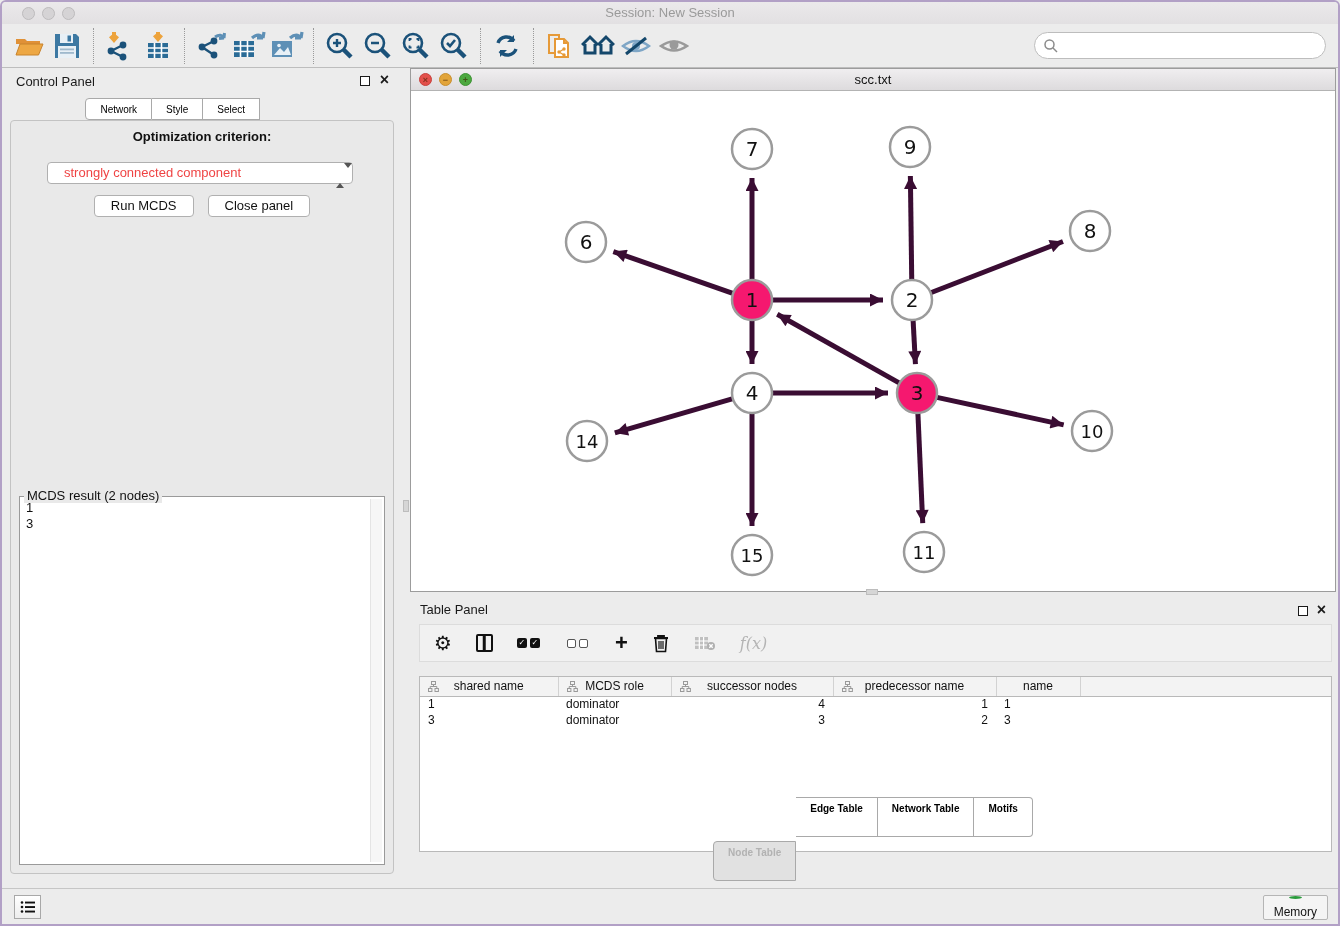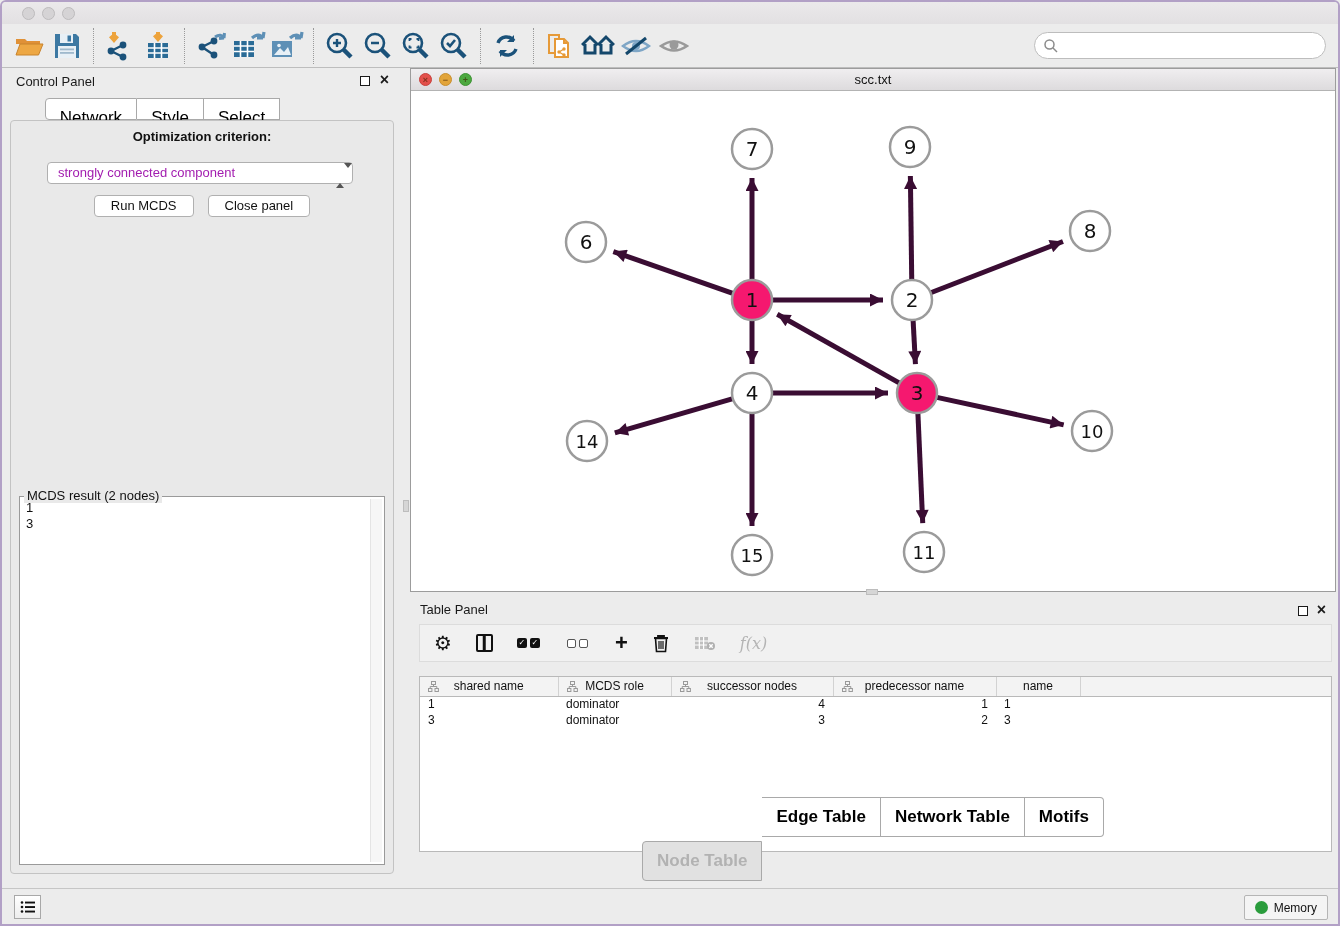--- a/index.html
+++ b/index.html
@@ -22,27 +22,27 @@
   .main { position:absolute; top:66px; left:0; right:0; bottom:36px; }
 
   
   .cpanel { position:absolute; left:0; top:0; width:400px; bottom:0; }
   .panel-head { position:absolute; left:0; right:0; top:0; height:26px; }
   .panel-head .ph-title { position:absolute; left:14px; top:6px; font-size:13px; color:#1a1a1a; }
   .float-ico { position:absolute; top:8px; width:10px; height:10px; border:1.5px solid #1a1a1a; background:#fff; }
   .close-ico { position:absolute; top:2px; font-size:16px; font-weight:bold; color:#1a1a1a; line-height:20px; }
   .cp-float{ right:32px; } .cp-close{ right:13px; }
   .cp-tabs { position:absolute; top:30px; left:0; right:0; height:22px; display:flex; justify-content:center; }
-  .tab { height:22px; padding:8px 14px; font-size:17px; line-height:21px; background:#fff; border:1px solid #a9a9a9; border-left:none; color:#000; }
+  .tab { height:22px; padding:0 14px; font-size:10px; line-height:21px; background:#fff; border:1px solid #a9a9a9; border-left:none; color:#000; }
   .tab:first-child { border-left:1px solid #a9a9a9; border-radius:4px 0 0 4px; }
   .tab:last-child { border-radius:0 4px 4px 0; }
   .tab.disabled { background:#e1e1e1; color:#b2b2b2;margin-top:44px; }
   .cp-content { position:absolute; left:8px; right:8px; top:52px; bottom:14px; background:#e9e9e9; border:1px solid #c3c3c3; border-radius:4px; }
   .opt-label { position:absolute; top:8px; left:0; right:0; text-align:center; font-size:13px; color:#111;font-weight:bold; }
-  .dropdown { position:absolute; top:41px; left:36px; right:40px; height:22px; background:#fff; border:1px solid #b0b0b0; border-radius:4px; font-size:13px; line-height:20px; padding-left:10px; color:#a21caf; }
+  .dropdown { position:absolute; top:41px; left:36px; right:40px; height:22px; background:#fff; border:1px solid #b0b0b0; border-radius:4px; font-size:13px; line-height:20px; padding-left:16px; color:#ef4444; }
   .dd-arrows { position:absolute; right:7px; top:3px; width:9px; }
   .dd-arrows .up { width:0; height:0; border-left:4px solid transparent; border-right:4px solid transparent; border-bottom:5px solid #555; margin-bottom:3px; }
   .dd-arrows .dn { width:0; height:0; border-left:4px solid transparent; border-right:4px solid transparent; border-top:5px solid #555; }
   .btn-row { position:absolute; top:74px; left:0; right:0; display:flex; justify-content:center; gap:14px; }
   .btn { height:22px; padding:0 16px; background:#fff; border:1px solid #b0b0b0; border-radius:4px; font-size:13px; line-height:20px; color:#111; }
   .result-box { position:absolute; left:8px; right:8px; top:375px; bottom:8px; background:#fff; border:1px solid #9a9a9a; }
   .result-legend { position:absolute; top:-9px; left:4px; background:#e9e9e9; padding:0 3px; font-size:13px; color:#111; }
   .result-items { position:absolute; inset:3px 16px 3px 6px; font-size:13px; line-height:16px; color:#111; }
   .result-scroll { position:absolute; top:2px; bottom:2px; right:2px; width:12px; background:#f6f6f6; border-left:1px solid #e4e4e4; }
   .vsplit-grip { position:absolute; left:401px; top:432px; width:6px; height:12px; background:#d6d6d6; border:1px solid #bdbdbd; }
@@ -78,34 +78,35 @@
   table.grid th:last-child { border-right:none; }
   table.grid th .tree-ico { position:absolute; left:8px; top:4px; }
   table.grid td { height:16px; font-size:12px; color:#111; padding:0 8px; white-space:nowrap; overflow:hidden; }
   td.ra { text-align:right; padding-right:15px; }
   .tp-tabs { position:absolute; bottom:7px; left:0; right:0; display:flex; justify-content:center; }
   .tp-tabs .tab { font-weight:bold; line-height:22px; height:40px; }
 
   
   .statusbar { position:absolute; bottom:0; left:0; right:0; height:36px; background:#ececec; border-top:1px solid #c6c6c6; }
   .list-btn { position:absolute; left:12px; top:6px; width:27px; height:24px; background:linear-gradient(#fff,#ededed); border:1px solid #a8a8a8; display:flex; align-items:center; justify-content:center; }
-  .mem-btn { position:absolute; right:10px; top:6px; height:25px; background:#f4f4f4; border:1px solid #b5b5b5; border-radius:2px; display:flex; align-items:center; padding:0 10px; gap:6px; font-size:12px; color:#111; }
+  .mem-btn { position:absolute; right:10px; top:6px; height:25px; background:#f4f4f4; border:1px solid #b5b5b5; border-radius:2px; display:flex; align-items:center; padding:0 10px; gap:6px; font-size:12px; color:#111;flex-direction:column; }
   .mem-dot { width:13px; height:13px; border-radius:50%; background:#2a9c3c; }
 
   svg text { font-family:"DejaVu Sans",sans-serif; }
 </style>
 </head>
 <body>
 
 <div class="app">
 
   <div class="titlebar">
     <span class="tl tl1"></span>
     <span class="tl tl2"></span>
     <span class="tl tl3"></span>
+    <div class="title">Session: New Session</div>
   </div>
 
   <div class="toolbar">
     <div class="tbtn">
       <svg width="30" height="26" viewBox="0 0 30 26">
           <path d="M2 6 h9 l2 2 h13 v3 h-24 z" fill="#e09137"></path>
           <path d="M2 22 L6 11 h23 l-4.5 11 z" fill="#eda743" stroke="#c8832d" stroke-width="1"></path>
         </svg>
     </div>
     <div class="tbtn">

